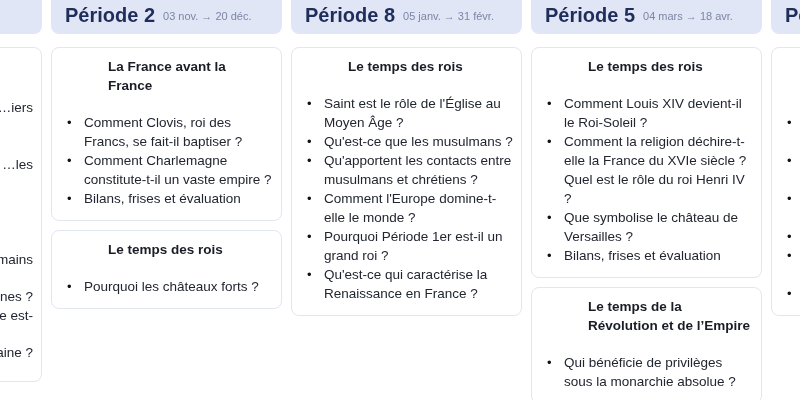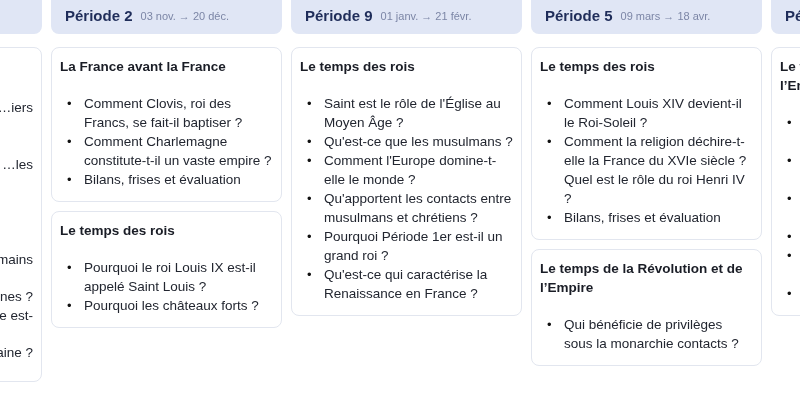--- a/index.html
+++ b/index.html
@@ -5,28 +5,28 @@
     * { box-sizing: border-box; margin: 0; padding: 0; }
     html, body { width: 800px; height: 400px; overflow: hidden; background: #ffffff; }
     body { font-family: "Liberation Sans", "DejaVu Sans", sans-serif; color: #1f2330; position: relative; }
     .board { position: absolute; top: 0; left: -189px; display: flex; gap: 9px; }
     .column { width: 231px; flex: 0 0 231px; display: flex; flex-direction: column; }
     .col-header {
       height: 37px; background: #e0e6f5; border-radius: 0 0 8px 8px;
       display: flex; align-items: center; padding: 0 14px; gap: 8px;
       margin-top: -3px;
     }
-    .col-title { font-weight: bold; font-size: 15px; color: #1f2d5a; white-space: nowrap; }
+    .col-title { font-weight: bold; font-size: 20px; color: #1f2d5a; white-space: nowrap; }
     .col-dates { font-size: 11px; color: #7c86a6; white-space: nowrap; }
     .cards { margin-top: 13px; display: flex; flex-direction: column; gap: 9px; }
     .card {
       border: 1.5px solid #e2e6ef; border-radius: 8px; background: #fff;
       padding: 9px 8px 12px 8px;
     }
-    .card-title { font-weight: bold; font-size: 13.5px; line-height: 19px; color: #1a1d26; margin-bottom: 18px; }
+    .card-title { font-weight: bold; font-size: 13.5px; line-height: 19px; color: #1a1d26; margin-bottom: 18px; margin-left: 48px; }
     .card ul { list-style: none; }
     .card li { position: relative; padding-left: 22px; font-size: 13.5px; line-height: 19px; color: #222630; margin-left: 2px; }
     .card li::before { content: "•"; position: absolute; left: 5px; top: 0; font-size: 13px; color: #111; }
   </style>
 </head>
 <body>
 
 <div class="board">
 
   <div class="column">
@@ -58,65 +58,65 @@
         <div class="card-title">La France avant la France</div>
         <ul>
           <li>Comment Clovis, roi des Francs, se fait-il baptiser ?</li>
           <li>Comment Charlemagne constitute-t-il un vaste empire ?</li>
           <li>Bilans, frises et évaluation</li>
         </ul>
       </div>
       <div class="card">
         <div class="card-title">Le temps des rois</div>
         <ul>
-          <li>Pourquoi le roi Louis IX est-il appelé Saint Louis ?</li>
           <li>Pourquoi les châteaux forts ?</li>
         </ul>
       </div>
     </div>
   </div>
 
   <div class="column">
     <div class="col-header">
-      <span class="col-title">Période 9</span>
-      <span class="col-dates">01 janv. → 21 févr.</span>
+      <span class="col-title">Période 8</span>
+      <span class="col-dates">05 janv. → 31 févr.</span>
     </div>
     <div class="cards">
       <div class="card">
         <div class="card-title">Le temps des rois</div>
         <ul>
           <li>Saint est le rôle de l'Église au Moyen Âge ?</li>
           <li>Qu'est-ce que les musulmans ?</li>
+          <li>Qu'apportent les contacts entre musulmans et chrétiens ?</li>
           <li>Comment l'Europe domine-t-elle le monde ?</li>
-          <li>Qu'apportent les contacts entre musulmans et chrétiens ?</li>
           <li>Pourquoi Période 1er est-il un grand roi ?</li>
           <li>Qu'est-ce qui caractérise la Renaissance en France ?</li>
         </ul>
       </div>
     </div>
   </div>
 
   <div class="column">
     <div class="col-header">
       <span class="col-title">Période 5</span>
-      <span class="col-dates">09 mars → 18 avr.</span>
+      <span class="col-dates">04 mars → 18 avr.</span>
     </div>
     <div class="cards">
       <div class="card">
         <div class="card-title">Le temps des rois</div>
         <ul>
           <li>Comment Louis XIV devient-il le Roi-Soleil ?</li>
           <li>Comment la religion déchire-t-elle la France du XVIe siècle ? Quel est le rôle du roi Henri IV ?</li>
+          <li>Que symbolise le château de Versailles ?</li>
           <li>Bilans, frises et évaluation</li>
         </ul>
       </div>
       <div class="card">
         <div class="card-title">Le temps de la Révolution et de l’Empire</div>
         <ul>
-          <li>Qui bénéficie de privilèges sous la monarchie contacts ?</li>
+          <li>Qui bénéficie de privilèges sous la monarchie absolue ?</li>
         </ul>
       </div>
     </div>
   </div>
 
   <div class="column">
     <div class="col-header">
       <span class="col-title">Période 5</span>
       <span class="col-dates"></span>
     </div>

